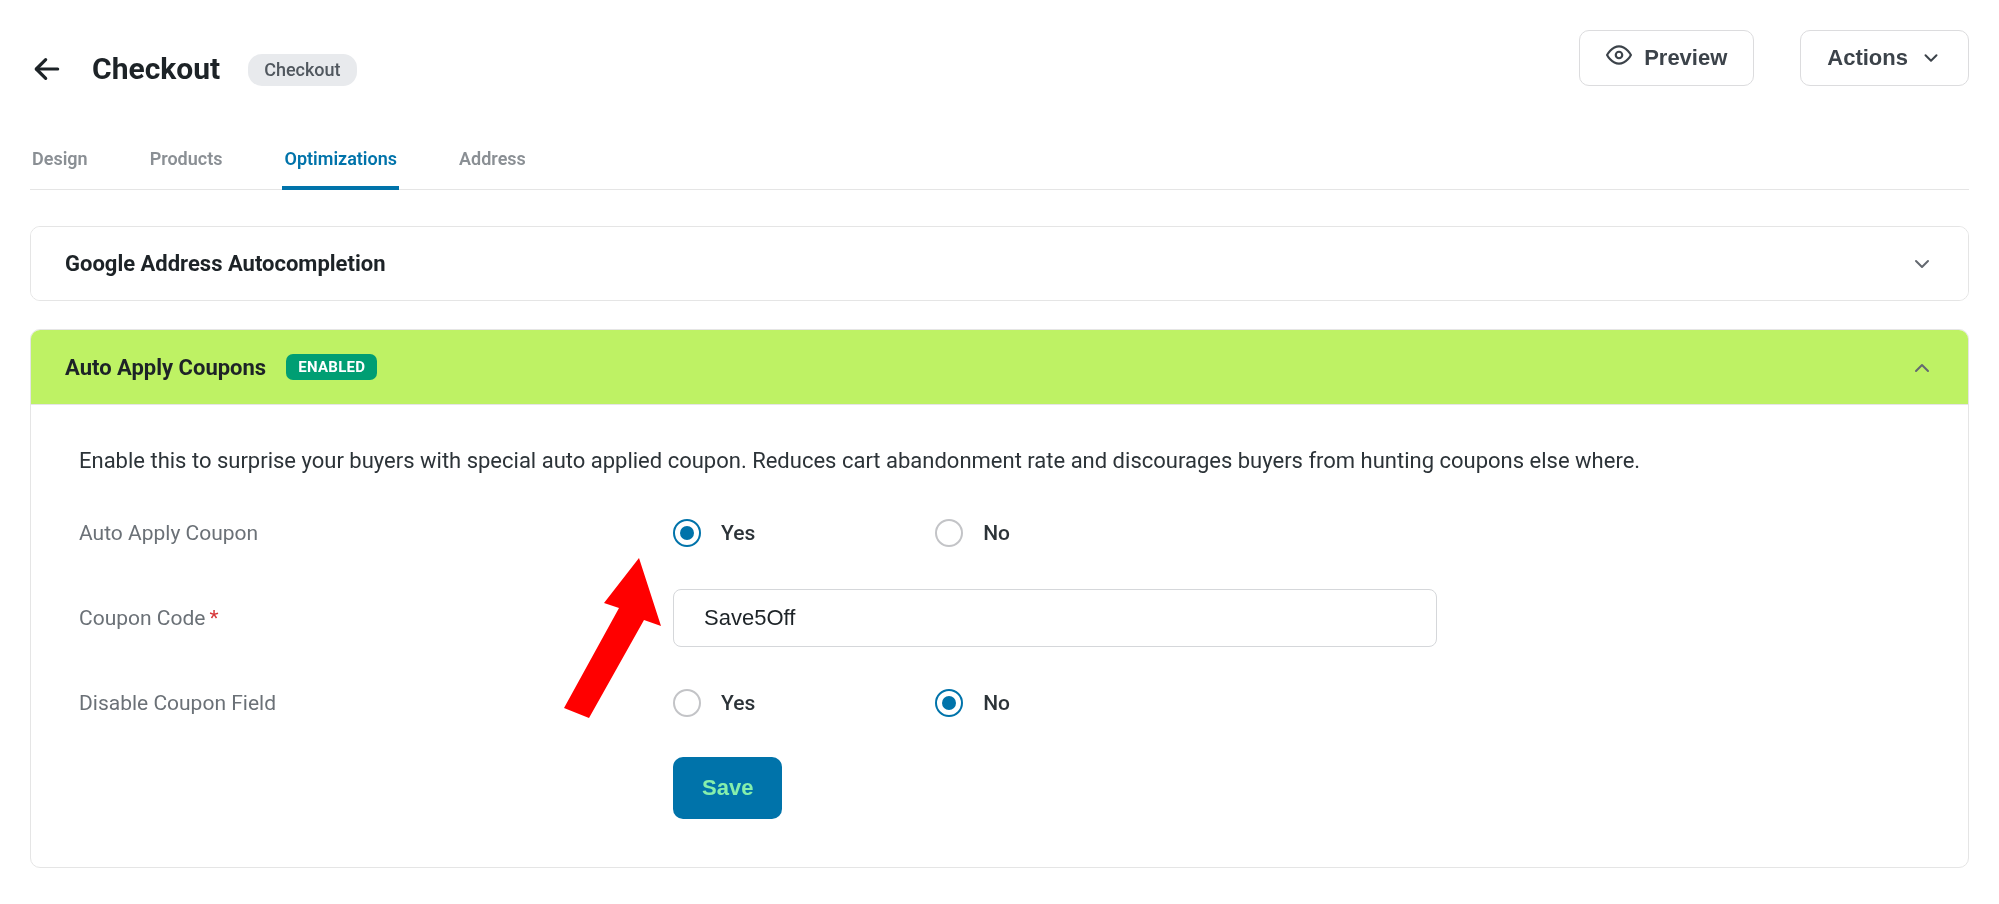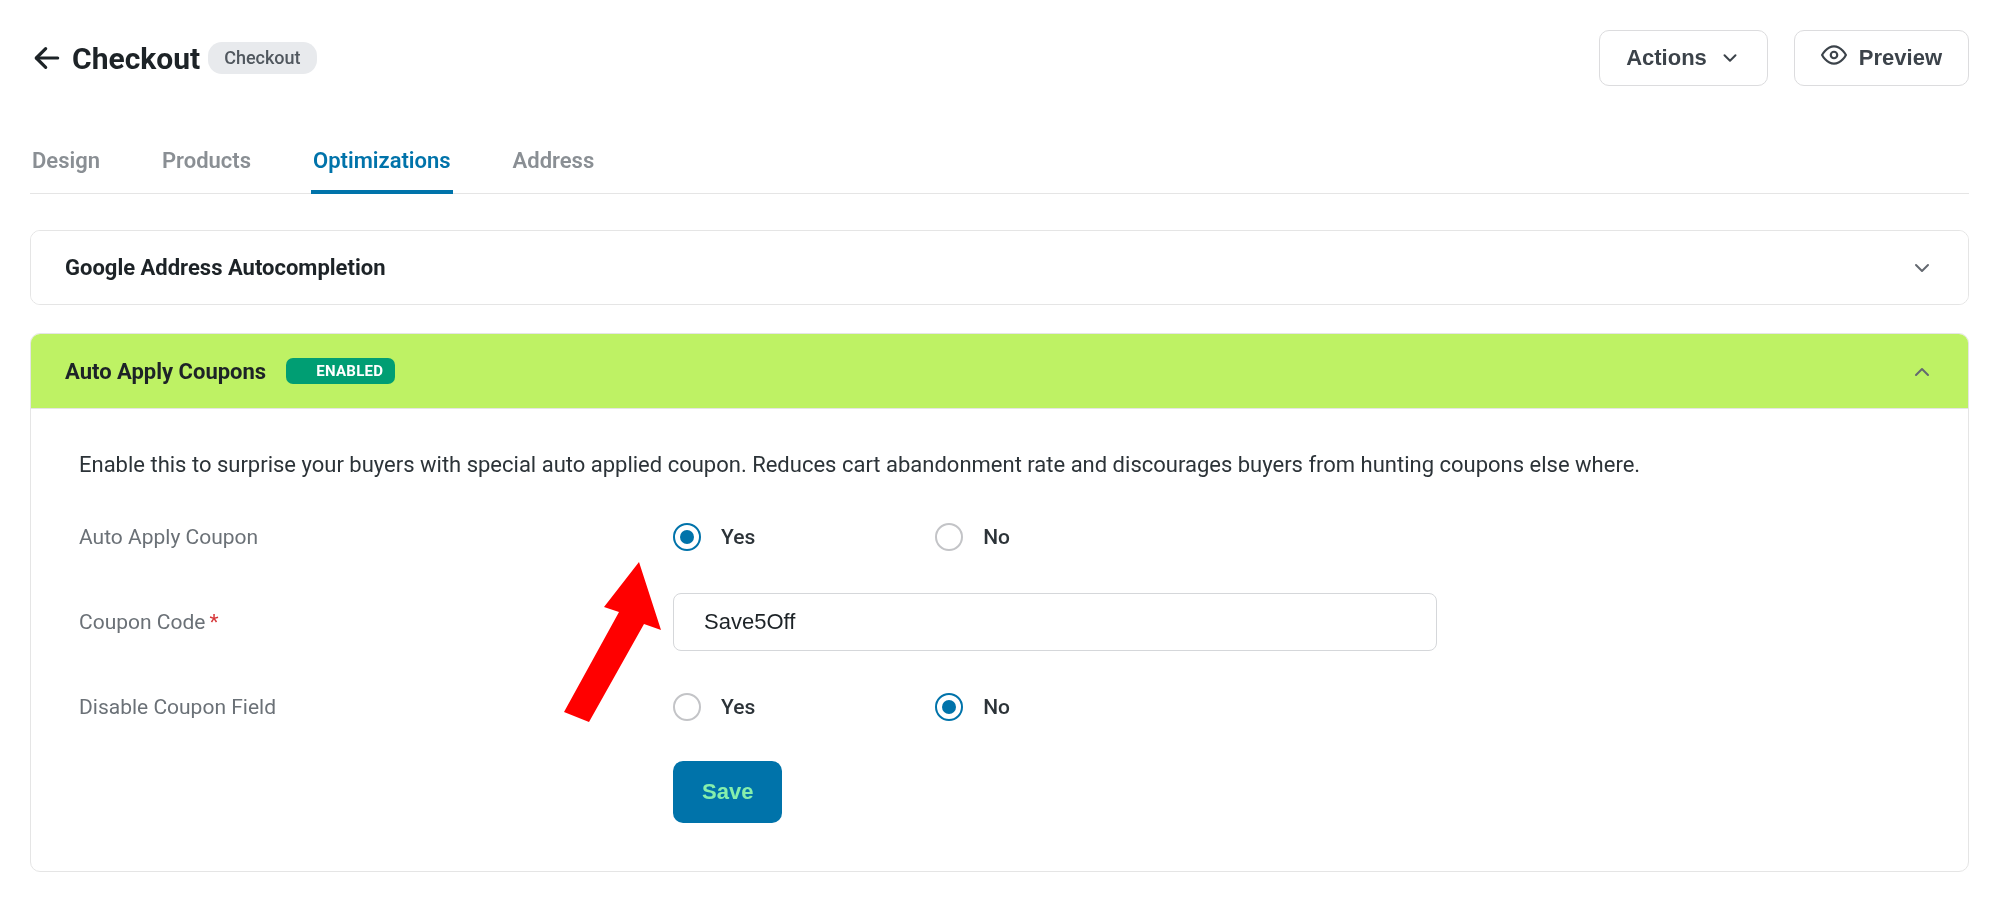--- a/index.html
+++ b/index.html
@@ -7,22 +7,22 @@
       font-family: -apple-system, BlinkMacSystemFont, "Segoe UI", Roboto, Helvetica, Arial, sans-serif;
       background: #fff;
       color: #1d2327;
       padding: 30px 30px 40px 30px;
       width: 1999px;
     }
 
     
     .header {
       display: flex;
-      align-items: center;
-      gap: 8px;
+      align-items: flex-end;
+      gap: 28px;
     }
     .back-arrow {
       width: 34px;
       height: 34px;
       display: inline-flex;
       align-items: center;
       justify-content: center;
       cursor: pointer;
     }
     .back-arrow svg { stroke: #1d2327; }
@@ -60,21 +60,21 @@
 
     
     .tab-row {
       display: flex;
       gap: 58px;
       border-bottom: 1px solid #e5e5e5;
       margin-top: 46px;
     }
     .tab {
       padding: 16px 2px 20px 2px;
-      font-size: 22px;
+      font-size: 18px;
       font-weight: 600;
       color: #8a8f94;
       cursor: pointer;
       position: relative;
     }
     .tab.active {
       color: #0073aa;
     }
     .tab.active::after {
       content: "";
@@ -109,21 +109,21 @@
       font-weight: 700;
       color: #1d2327;
     }
     .enabled-badge {
       margin-left: 20px;
       background: #009e73;
       color: #fff;
       font-size: 15px;
       font-weight: 700;
       letter-spacing: 0.3px;
-      padding: 4px 12px 4px 30px;
+      padding: 4px 12px 4px 12px;
       border-radius: 7px;
     }
     .panel-header-spacer { flex: 1; }
     .panel-header .chev { stroke: #646970; }
 
     .panel-body {
       padding: 40px 48px 48px 48px;
     }
     .panel-desc {
       font-size: 22px;
@@ -214,34 +214,34 @@
 <div class="header">
   <span class="back-arrow">
     <svg width="32" height="32" viewBox="0 0 24 24" fill="none" stroke-width="2.4" stroke-linecap="round" stroke-linejoin="round">
         <line x1="20" y1="12" x2="4" y2="12"></line>
         <polyline points="11 5 4 12 11 19"></polyline>
       </svg>
   </span>
   <span class="page-title">Checkout</span>
   <span class="badge-pill">Checkout</span>
   <span class="header-spacer"></span>
-  <button class="btn">
-    <span>Actions</span>
-    <svg class="chev" width="22" height="22" viewBox="0 0 24 24" fill="none" stroke-width="2.2" stroke-linecap="round" stroke-linejoin="round">
-        <polyline points="6 9 12 15 18 9"></polyline>
-      </svg>
-  </button>
   <button class="btn">
     <span class="eye-icon">
       <svg width="26" height="26" viewBox="0 0 24 24" fill="none" stroke-width="2" stroke-linecap="round" stroke-linejoin="round">
           <path d="M1 12s4-8 11-8 11 8 11 8-4 8-11 8S1 12 1 12z"></path>
           <circle cx="12" cy="12" r="3"></circle>
         </svg>
     </span>
     <span>Preview</span>
+  </button>
+  <button class="btn">
+    <span>Actions</span>
+    <svg class="chev" width="22" height="22" viewBox="0 0 24 24" fill="none" stroke-width="2.2" stroke-linecap="round" stroke-linejoin="round">
+        <polyline points="6 9 12 15 18 9"></polyline>
+      </svg>
   </button>
 </div>
 
 <div class="tab-row">
   <div class="tab">Design</div>
   <div class="tab">Products</div>
   <div class="tab active">Optimizations</div>
   <div class="tab">Address</div>
 </div>
 

